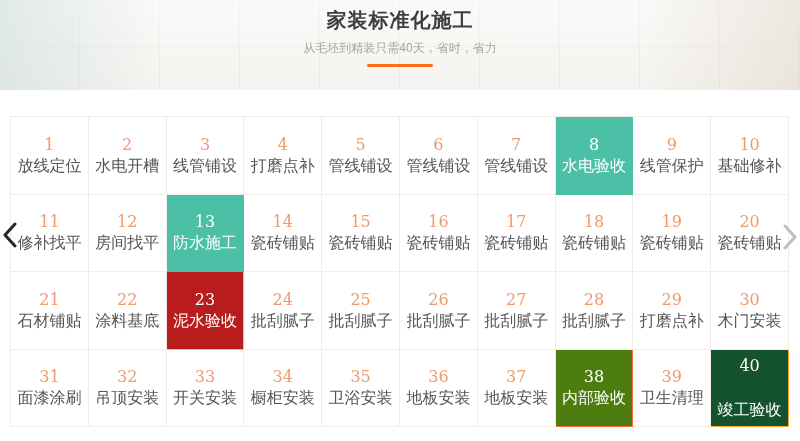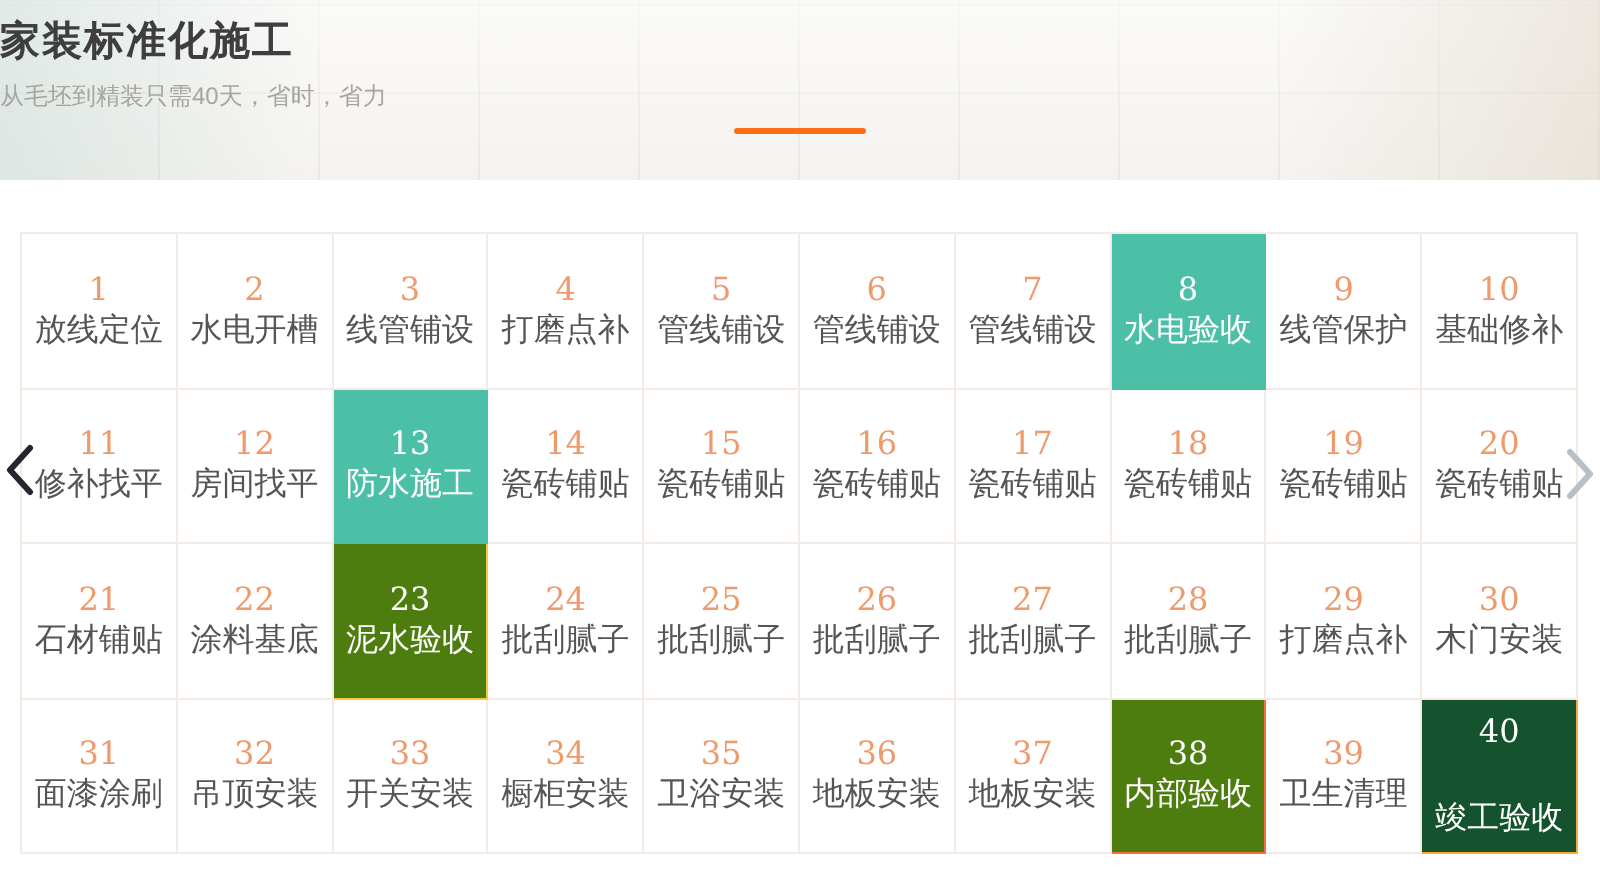--- a/index.html
+++ b/index.html
@@ -14,27 +14,27 @@
     position:absolute;left:0;top:0;width:800px;height:90px;
     background-color:#f3f1ed;
     background-image:
       linear-gradient(90deg, rgba(186,210,205,.40), rgba(255,255,255,0) 20%, rgba(255,255,255,0) 80%, rgba(216,205,188,.40)),
       linear-gradient(rgba(255,255,255,.65), rgba(255,255,255,.15)),
       repeating-linear-gradient(90deg, rgba(0,0,0,0) 0 79px, rgba(150,150,145,.14) 79px 80px),
       repeating-linear-gradient(0deg, rgba(0,0,0,0) 0 43px, rgba(150,150,145,.12) 43px 44px);
   }
   .header-title{
     position:absolute;left:0;top:7px;width:100%;
-    text-align:left;
+    text-align:center;
     font-size:20px;font-weight:bold;color:#3e3e3e;
     letter-spacing:1px;
   }
   .header-subtitle{
     position:absolute;left:0;top:40px;width:100%;
-    text-align:left;
+    text-align:center;
     font-size:12px;color:#a8a49e;
   }
   .accent-line{
     position:absolute;left:367px;top:64px;width:66px;height:3px;
     border-radius:2px;
   }
 
   
   .steps-grid{
     position:absolute;left:10px;top:116px;width:779px;
@@ -169,21 +169,21 @@
       <div class="lbl">瓷砖铺贴</div>
     </div>
     <div class="cell">
       <div class="num">21</div>
       <div class="lbl">石材铺贴</div>
     </div>
     <div class="cell">
       <div class="num">22</div>
       <div class="lbl">涂料基底</div>
     </div>
-    <div class="cell hl" style="background: #4d7c0f; border-color: rgb(248, 200, 69);">
+    <div class="cell hl" style="background: #b91c1c; border-color: rgb(248, 200, 69);">
       <div class="num">23</div>
       <div class="lbl">泥水验收</div>
     </div>
     <div class="cell">
       <div class="num">24</div>
       <div class="lbl">批刮腻子</div>
     </div>
     <div class="cell">
       <div class="num">25</div>
       <div class="lbl">批刮腻子</div>

